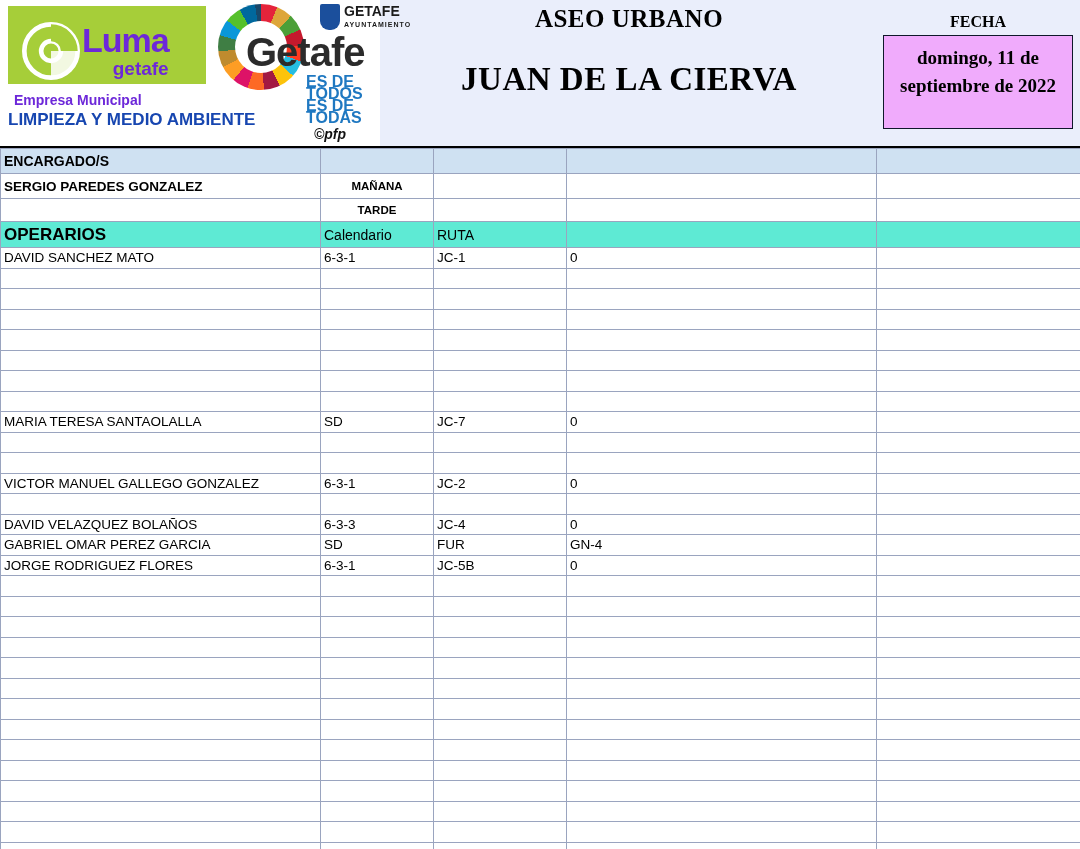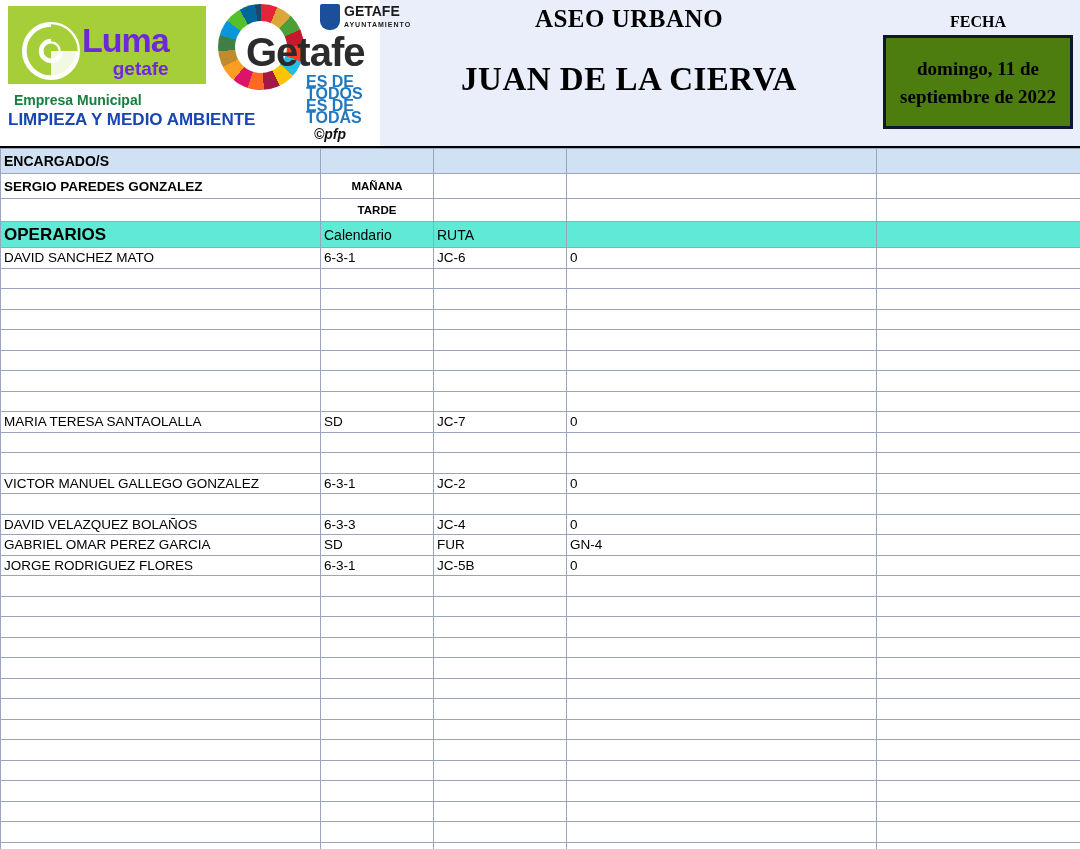--- a/index.html
+++ b/index.html
@@ -65,21 +65,21 @@
     display: block;
     font-size: 19px;
     text-align: right;
     letter-spacing: 0px;
     margin-top: -3px;
   }
   .luma-sub1 {
     position: absolute;
     left: 14px;
     top: 92px;
-    color: #15803d;
+    color: #6d28d9;
     font-weight: bold;
     font-size: 14px;
   }
   .luma-sub2 {
     position: absolute;
     left: 8px;
     top: 110px;
     color: #1746b0;
     font-weight: bold;
     font-size: 17px;
@@ -201,28 +201,28 @@
   }
   .fecha-label {
     text-align: center;
     font-size: 16px;
     font-weight: bold;
     font-family: "Liberation Serif", serif;
     padding-top: 13px;
   }
   .date-box {
     margin: 4px 7px 0 7px;
-    background: #4d7c0f;
-    border: 3px solid #0f172a;
+    background: #f0abfc;
+    border: 1px solid #0f172a;
     text-align: center;
     font-size: 19px;
     font-weight: bold;
     font-family: "Liberation Serif", serif;
     line-height: 28px;
-    padding: 17px 2px 6px 2px;
+    padding: 8px 2px 6px 2px;
     height: 94px;
     box-sizing: border-box;
   }
 
   
   table.grid {
     border-collapse: collapse;
     width: 1080px;
     table-layout: fixed;
     font-family: "Liberation Sans", sans-serif;
@@ -360,21 +360,21 @@
         <td class="op-title">OPERARIOS</td>
         <td>Calendario</td>
         <td>RUTA</td>
         <td></td>
         <td></td>
       </tr>
 
     <tr class="r-blank">
           <td>DAVID SANCHEZ MATO</td>
           <td>6-3-1</td>
-          <td>JC-6</td>
+          <td>JC-1</td>
           <td>0</td>
           <td></td>
         </tr>
         <tr class="r-blank">
           <td></td>
           <td></td>
           <td></td>
           <td></td>
           <td></td>
         </tr>

